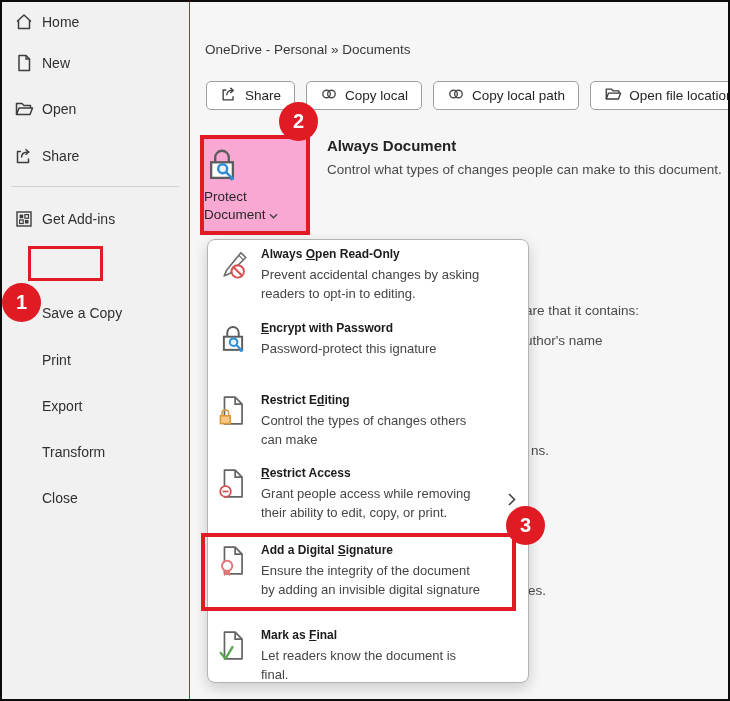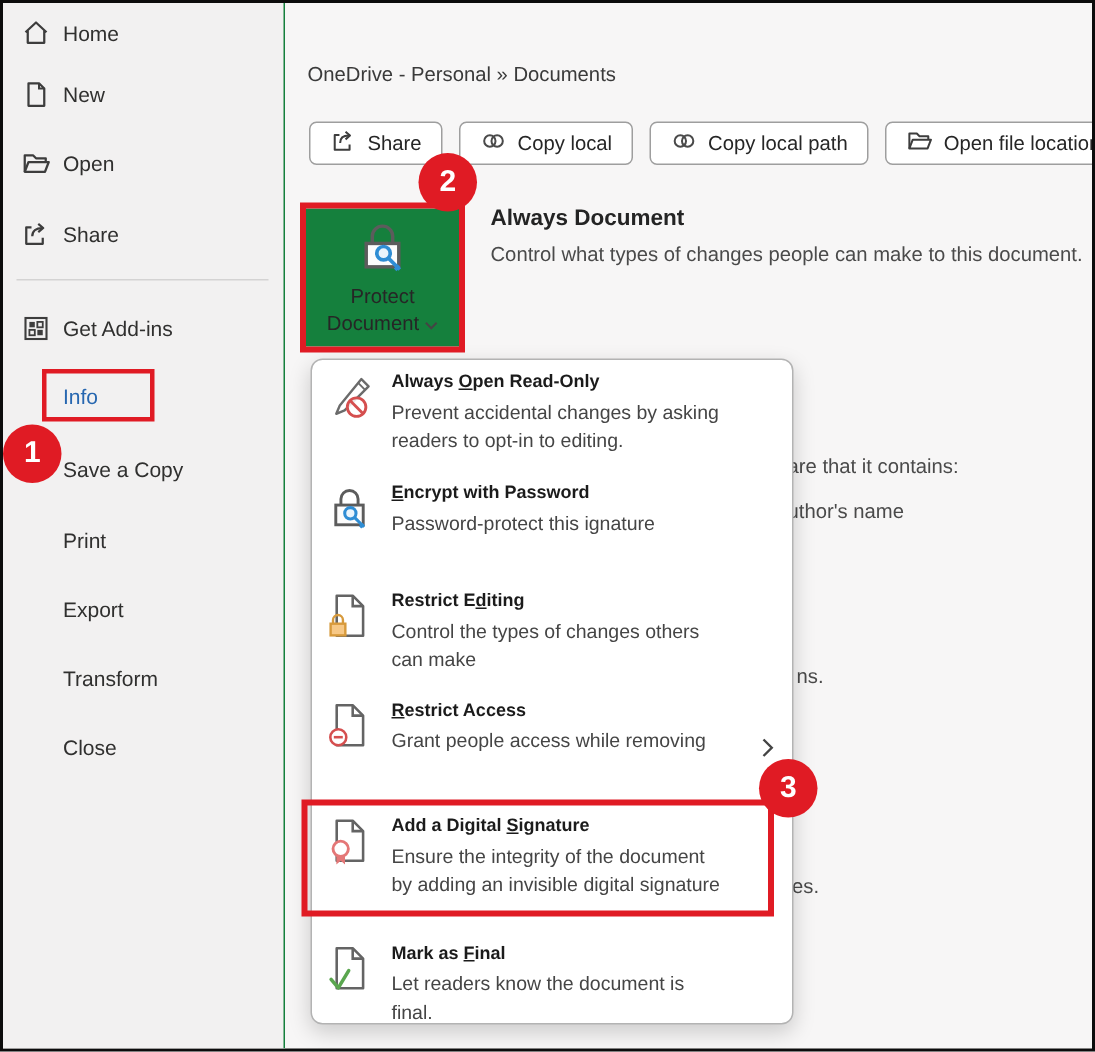--- a/index.html
+++ b/index.html
@@ -30,21 +30,21 @@
   .tb-btn {
     display:flex; align-items:center; gap:7px; height:29px; padding:0 13px;
     background:#fff; border:1px solid #9e9e9e; border-radius:5px;
     font-size:13.5px; color:#262626; cursor:pointer; white-space:nowrap;
   }
   .tb-btn svg { flex:0 0 auto; }
 
   
   #protect-btn {
     position:absolute; left:202px; top:137px; width:102px; height:92px;
-    background:#15803d; text-align:center; cursor:pointer;
+    background:#f9a8d4; text-align:left; cursor:pointer;
   }
   #protect-btn .pb-line { font-size:13.5px; color:#262626; line-height:18px; }
   #protect-heading { position:absolute; left:325px; top:135px; font-size:15px; font-weight:bold; color:#242424; }
   #protect-desc { position:absolute; left:325px; top:160px; font-size:13.5px; color:#4a4a4a; white-space:nowrap; }
 
   
   .frag { position:absolute; font-size:13.5px; color:#4a4a4a; white-space:nowrap; }
 
   
   #menu {
@@ -129,23 +129,20 @@
             <rect x="3" y="3" width="14" height="14" fill="none" stroke="#3d3d3d" stroke-width="1.4"></rect>
             <rect x="5.6" y="5.6" width="3.6" height="3.6" fill="#3d3d3d"></rect>
             <rect x="10.9" y="5.6" width="3.6" height="3.6" fill="none" stroke="#3d3d3d" stroke-width="1.2"></rect>
             <rect x="5.6" y="10.9" width="3.6" height="3.6" fill="none" stroke="#3d3d3d" stroke-width="1.2"></rect>
             <rect x="10.9" y="10.9" width="3.6" height="3.6" fill="#3d3d3d"></rect>
           </svg>
       </span>
       <span class="sb-label">Get Add-ins</span>
     </div>
 
-    <div class="sb-item" style="top:252px">
-      <span class="sb-label blue">Info</span>
-    </div>
 
     <div class="sb-item" style="top:301px">
       <span class="sb-label">Save a Copy</span>
     </div>
 
     <div class="sb-item" style="top:348px">
       <span class="sb-label">Print</span>
     </div>
 
     <div class="sb-item" style="top:394px">
@@ -277,20 +274,21 @@
       <span class="mi-icon">
         <svg width="30" height="32" viewBox="0 0 28 30">
             <path d="M6 2 H16 L22.5 8.5 V27 H6 Z" fill="#fff" stroke="#646464" stroke-width="1.6" stroke-linejoin="round"></path>
             <path d="M16 2 V8.5 H22.5" fill="none" stroke="#646464" stroke-width="1.6"></path>
             <circle cx="7" cy="22" r="5" fill="#fff" stroke="#d54f4f" stroke-width="1.6"></circle>
             <path d="M4.2 22 H9.8" fill="none" stroke="#d54f4f" stroke-width="1.6"></path>
           </svg>
       </span>
       <div class="mi-title"><span></span><span class="mi-key">R</span><span>estrict Access</span></div>
       <div class="mi-d1">Grant people access while removing</div>
+      <div class="mi-d2">their ability to edit, copy, or print.</div>
       <span class="mi-chevron">
         <svg width="8" height="13" viewBox="0 0 8 13">
             <path d="M1 1 L6.5 6.5 L1 12" fill="none" stroke="#444" stroke-width="1.6"></path>
           </svg>
       </span>
     </div>
 
     <div class="menu-item" style="top:303px; height:66px">
       <span class="mi-icon">
         <svg width="30" height="32" viewBox="0 0 28 30">

